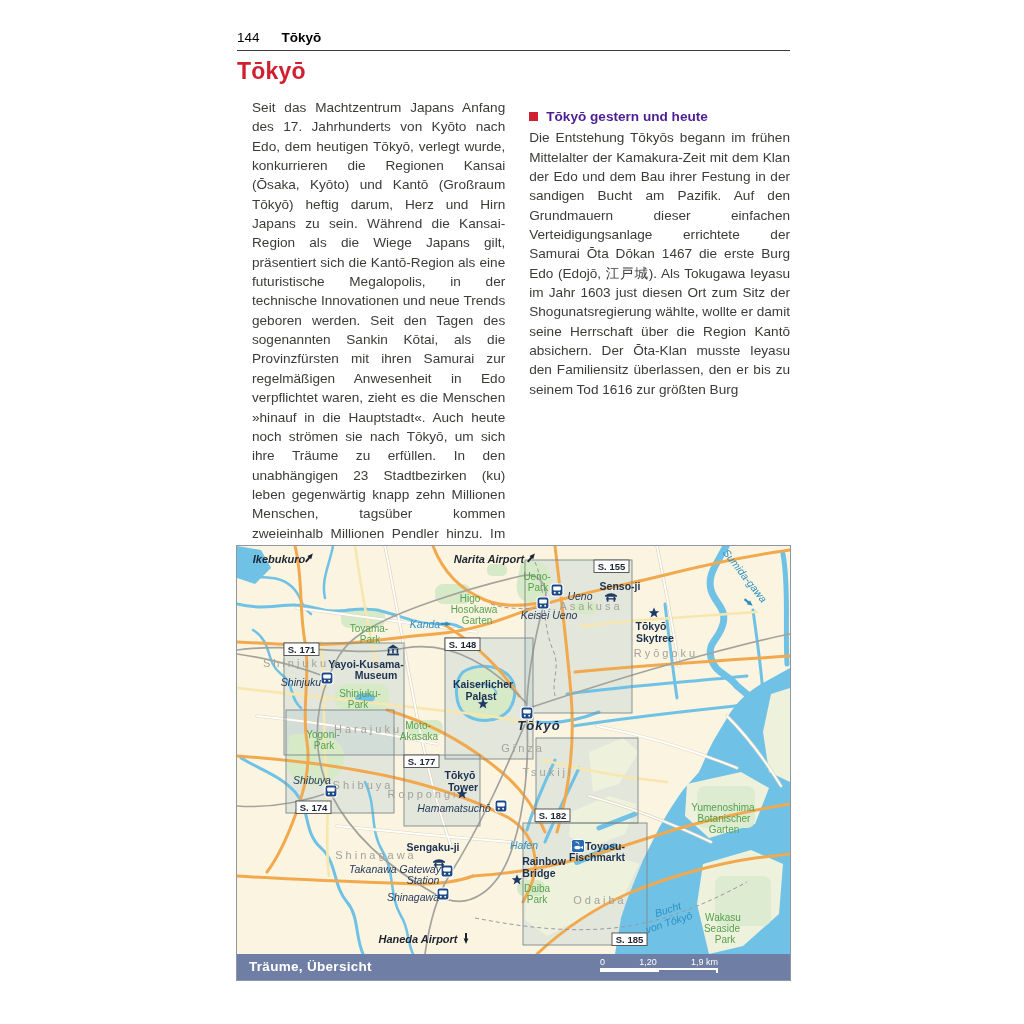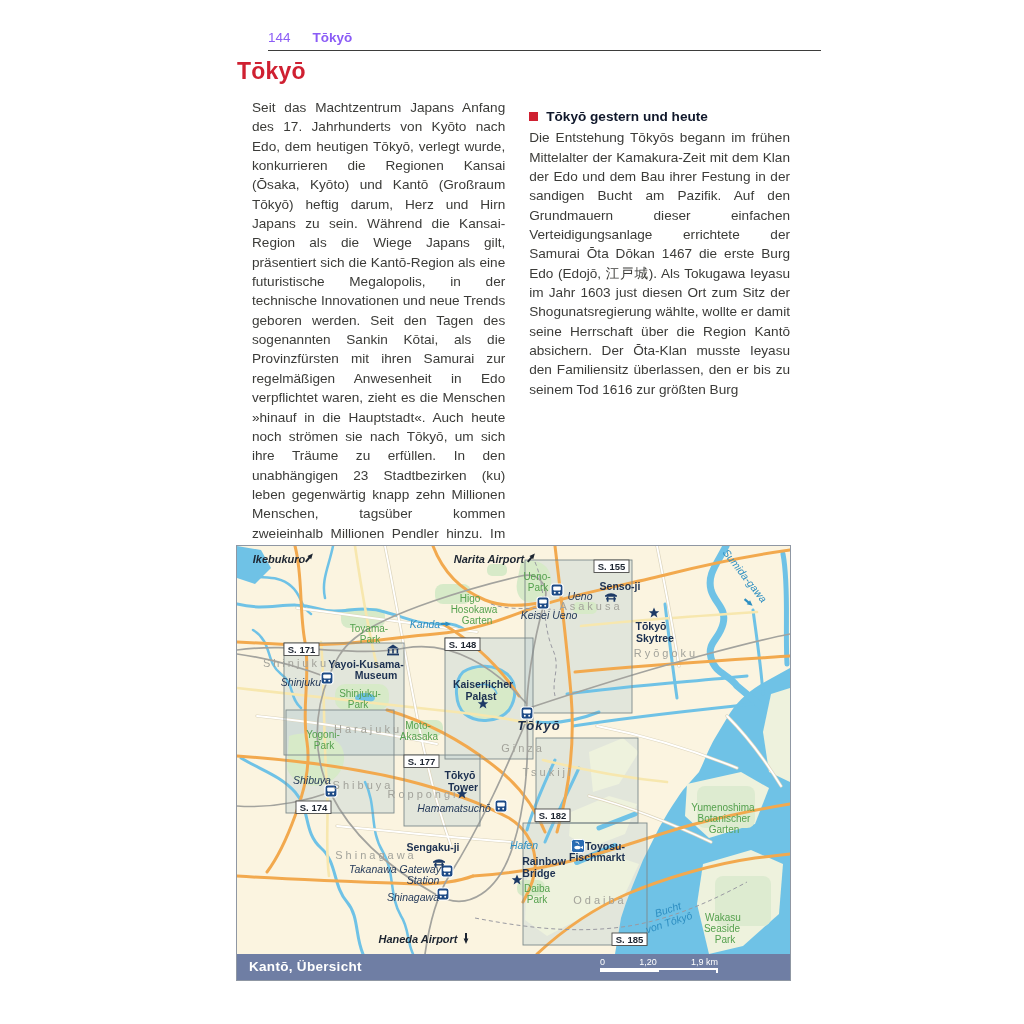--- a/index.html
+++ b/index.html
@@ -4,38 +4,38 @@
 <style>
   html,body{margin:0;padding:0;}
   body{
     width:1024px;height:1024px;position:relative;background:#ffffff;
     font-family:"Liberation Sans",sans-serif;color:#3b3b38;overflow:hidden;
   }
   
   .runhead{
     position:absolute;left:237px;top:30px;width:553px;
     border-bottom:1.6px solid #3d3d3b;padding-bottom:5px;
-    font-size:13.5px;color:#8b5cf6;display:flex;align-items:baseline;margin-left:31px;
+    font-size:13.5px;color:#000000;display:flex;align-items:baseline;
   }
   .runhead .pnum{font-weight:400;margin-right:22px;}
   .runhead .ptit{font-weight:bold;}
   
   .chapter-title{
     position:absolute;left:237px;top:58px;margin:0;
     font-size:23px;font-weight:bold;color:#cf2031;letter-spacing:.2px;
   }
   
   .columns{position:absolute;left:237px;top:98px;width:553px;display:flex;}
   .col{font-size:13.6px;line-height:19.35px;text-align:justify;margin-left:15px;}
   .col-left{width:268px;margin-right:9px;}
   .col-right{width:276px;}
   .col p{margin:0;}
   .sect-head{
     display:flex;align-items:center;margin:9px 0 2px 0;
-    font-size:13.6px;font-weight:bold;color:#0f172a;
+    font-size:13.6px;font-weight:bold;color:#4c1d95;
   }
   .sect-bullet{width:9px;height:9px;background:#cf2031;margin-right:8px;flex:0 0 auto;}
   
   .mapwrap{
     position:absolute;left:236px;top:545px;width:553px;
     border:1px solid #8f97a3;background:#fbf4e0;
   }
   .mapwrap svg{display:block;}
   .map-caption{
     position:relative;height:26px;background:#6f7ea4;color:#ffffff;
@@ -361,21 +361,21 @@
         <text x="486" y="265" class="ml ml-pk">Yumenoshima</text>
         <text x="487" y="276" class="ml ml-pk">Botanischer</text>
         <text x="487" y="287" class="ml ml-pk">Garten</text>
         <text x="486" y="375" class="ml ml-pk">Wakasu</text>
         <text x="485" y="386" class="ml ml-pk">Seaside</text>
         <text x="488" y="397" class="ml ml-pk">Park</text>
       </g>
   </svg>
 
   <div class="map-caption">
-    <span class="cap-label">Kantō, Übersicht</span>
+    <span class="cap-label">Träume, Übersicht</span>
     <div class="scale">
       <div class="scale-nums">
         <span>0</span>
         <span>1,20</span>
         <span>1,9 km</span>
       </div>
       <div class="scale-bar">
         <div class="scale-seg1"></div>
         <div class="scale-seg2"></div>
         <div class="scale-tick"></div>

